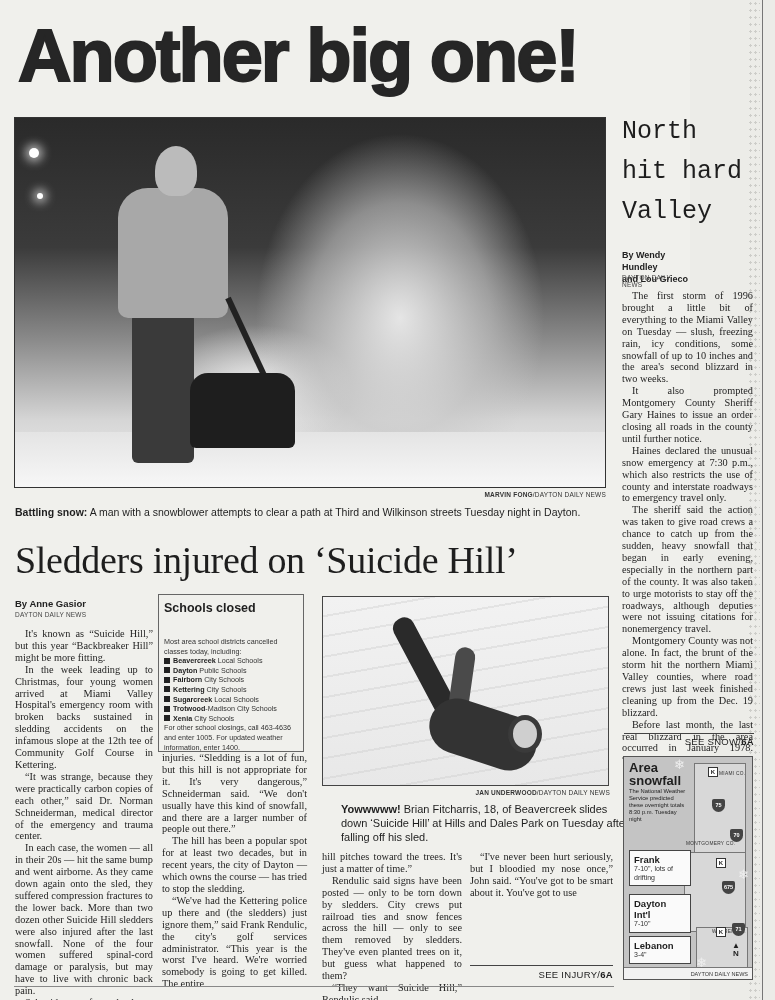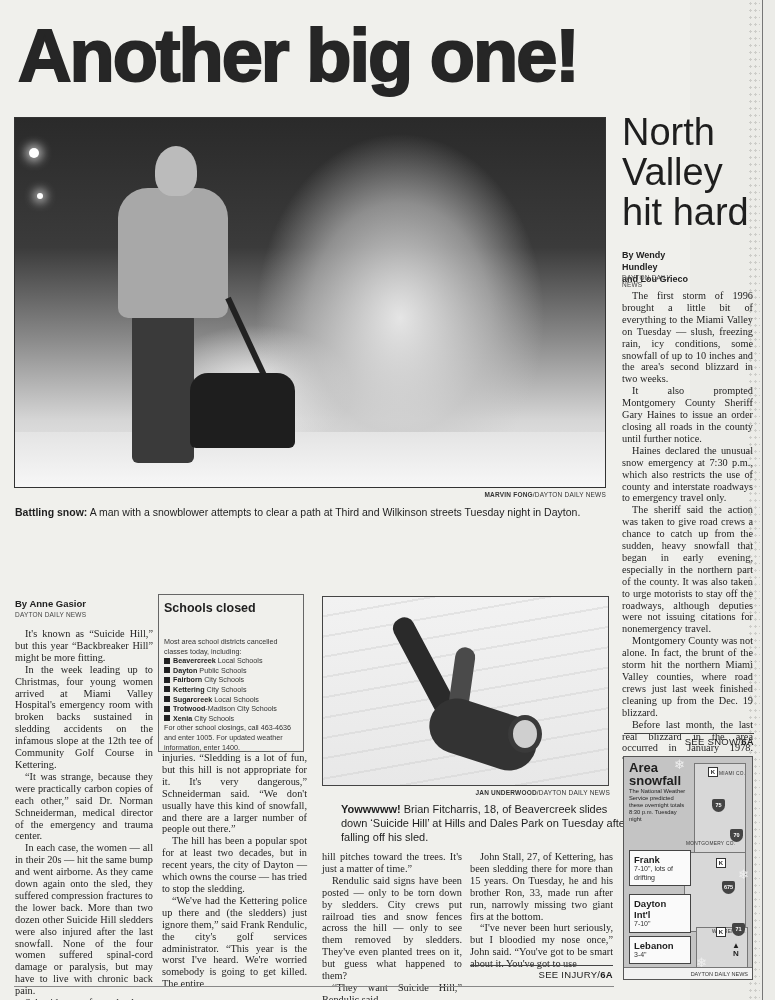--- a/index.html
+++ b/index.html
@@ -58,21 +58,21 @@
   .credit b { font-weight: 900; }
   .caption {
     position: absolute; font-family: "Liberation Sans", sans-serif;
     font-size: 10.5px; color: #1e1e1e; line-height: 14px;
   }
   .caption b { font-weight: 900; }
 
   
   .nv-head {
     position: absolute; left: 622px; top: 112px; width: 135px;
-    font-family: Liberation Sans, sans-serif; font-size: 38px; line-height: 40px; color: #1e1e1e;
+    font-family: Liberation Mono, monospace; font-size: 25px; line-height: 40px; color: #1e1e1e;
   }
   .byline {
     position: absolute; font-family: "Liberation Sans", sans-serif;
     font-weight: 900; font-size: 9px; line-height: 12px; color: #222;
   }
   .agency {
     position: absolute; font-family: "Liberation Sans", sans-serif;
     font-size: 6.5px; color: #444; letter-spacing: 0.2px;
   }
   .body-col {
@@ -156,39 +156,40 @@
     <div class="person-coat"></div>
     <div class="person-hood"></div>
     <div class="blower-handle"></div>
     <div class="blower"></div>
   </div>
   <div class="credit" style="left:470px;top:491px;width:136px;text-align:right;"><b>MARVIN FONG</b><span>/DAYTON DAILY NEWS</span></div>
   <div class="caption" style="left:15px;top:505px;width:600px;"><b>Battling snow:</b><span> A man with a snowblower attempts to clear a path at Third and Wilkinson streets Tuesday night in Dayton.</span></div>
 
   <div class="nv-head">
     <div>North</div>
+    <div>hit hard</div>
     <div>Valley</div>
-    <div>hit hard</div>
   </div>
   <div class="byline" style="left:622px;top:249px;">
     <div>By Wendy Hundley</div>
     <div>and Lou Grieco</div>
   </div>
   <div class="agency" style="left:622px;top:274px;">DAYTON DAILY NEWS</div>
   <div class="body-col" style="left:622px;top:290px;width:131px;">
     <p>The first storm of 1996 brought a little bit of everything to the Miami Valley on Tuesday — slush, freezing rain, icy conditions, some snowfall of up to 10 inches and the area's second blizzard in two weeks.</p>
     <p>It also prompted Montgomery County Sheriff Gary Haines to issue an order closing all roads in the county until further notice.</p>
     <p>Haines declared the unusual snow emergency at 7:30 p.m., which also restricts the use of county and interstate roadways to emergency travel only.</p>
     <p>The sheriff said the action was taken to give road crews a chance to catch up from the sudden, heavy snowfall that began in early evening, especially in the northern part of the county. It was also taken to urge motorists to stay off the roadways, although deputies were not issuing citations for nonemergency travel.</p>
     <p>Montgomery County was not alone. In fact, the brunt of the storm hit the northern Miami Valley counties, where road crews just last week finished cleaning up from the Dec. 19 blizzard.</p>
     <p>Before last month, the last real blizzard in the area occurred in January 1978. “That's about as bad as you</p>
   </div>
   <div class="rule" style="left:624px;top:733px;width:130px;"></div>
   <div class="see-more" style="left:624px;top:736px;width:130px;"><span>SEE SNOW/</span><b>6A</b></div>
 
+  <div class="sled-head">Sledders injured on ‘Suicide Hill’</div>
   <div class="byline" style="left:15px;top:598px;font-size:9.5px;">By Anne Gasior</div>
   <div class="agency" style="left:15px;top:611px;">DAYTON DAILY NEWS</div>
 
   <div class="body-col" style="left:15px;top:628px;width:138px;">
     <p>It's known as “Suicide Hill,” but this year “Backbreaker Hill” might be more fitting.</p>
     <p>In the week leading up to Christmas, four young women arrived at Miami Valley Hospital's emergency room with broken backs sustained in sledding accidents on the infamous slope at the 12th tee of Community Golf Course in Kettering.</p>
     <p>“It was strange, because they were practically carbon copies of each other,” said Dr. Norman Schneiderman, medical director of the emergency and trauma center.</p>
     <p>In each case, the women — all in their 20s — hit the same bump and went airborne. As they came down again onto the sled, they suffered compression fractures to the lower back. More than two dozen other Suicide Hill sledders were also injured after the last snowfall. None of the four women suffered spinal-cord damage or paralysis, but may have to live with chronic back pain.</p>
     <p>Schneiderman fears the latest snow will bring a storm of new and possibly serious sledding</p>
   </div>
@@ -220,21 +221,20 @@
   </div>
   <div class="credit" style="left:440px;top:789px;width:170px;text-align:right;"><b>JAN UNDERWOOD</b><span>/DAYTON DAILY NEWS</span></div>
   <div class="caption" style="left:341px;top:802px;width:292px;font-size:11px;line-height:14px;"><b>Yowwwww!</b><span> Brian Fitcharris, 18, of Beavercreek slides down ‘Suicide Hill’ at Hills and Dales Park on Tuesday after falling off his sled.</span></div>
 
   <div class="body-col" style="left:322px;top:851px;width:140px;">
     <p style="text-indent:0">hill pitches toward the trees. It's just a matter of time.”</p>
     <p>Rendulic said signs have been posted — only to be torn down by sledders. City crews put railroad ties and snow fences across the hill — only to see them removed by sledders. They've even planted trees on it, but guess what happened to them?</p>
     <p>“They want Suicide Hill,” Rendulic said.</p>
   </div>
   <div class="body-col" style="left:470px;top:851px;width:143px;">
-    <p>John Stall, 27, of Kettering, has been sledding there for more than 15 years. On Tuesday, he and his brother Ron, 33, made run after run, narrowly missing two giant firs at the bottom.</p>
     <p>“I've never been hurt seriously, but I bloodied my nose once,” John said. “You've got to be smart about it. You've got to use</p>
   </div>
   <div class="rule" style="left:470px;top:965px;width:143px;"></div>
   <div class="see-more" style="left:470px;top:969px;width:143px;"><span>SEE INJURY/</span><b>6A</b></div>
   <div class="rule" style="left:14px;top:986px;width:600px;background:#888;"></div>
 
   <div class="map-box">
     <div class="county" style="left:70px;top:6px;width:52px;height:95px;"></div>
     <div class="county" style="left:60px;top:95px;width:62px;height:80px;"></div>
     <div class="county" style="left:72px;top:170px;width:52px;height:42px;"></div>

